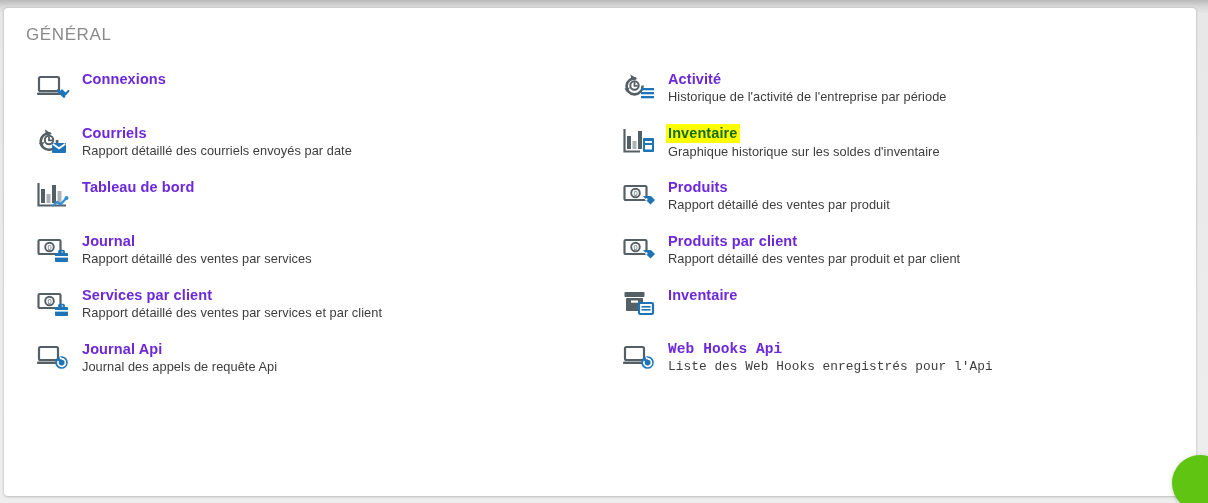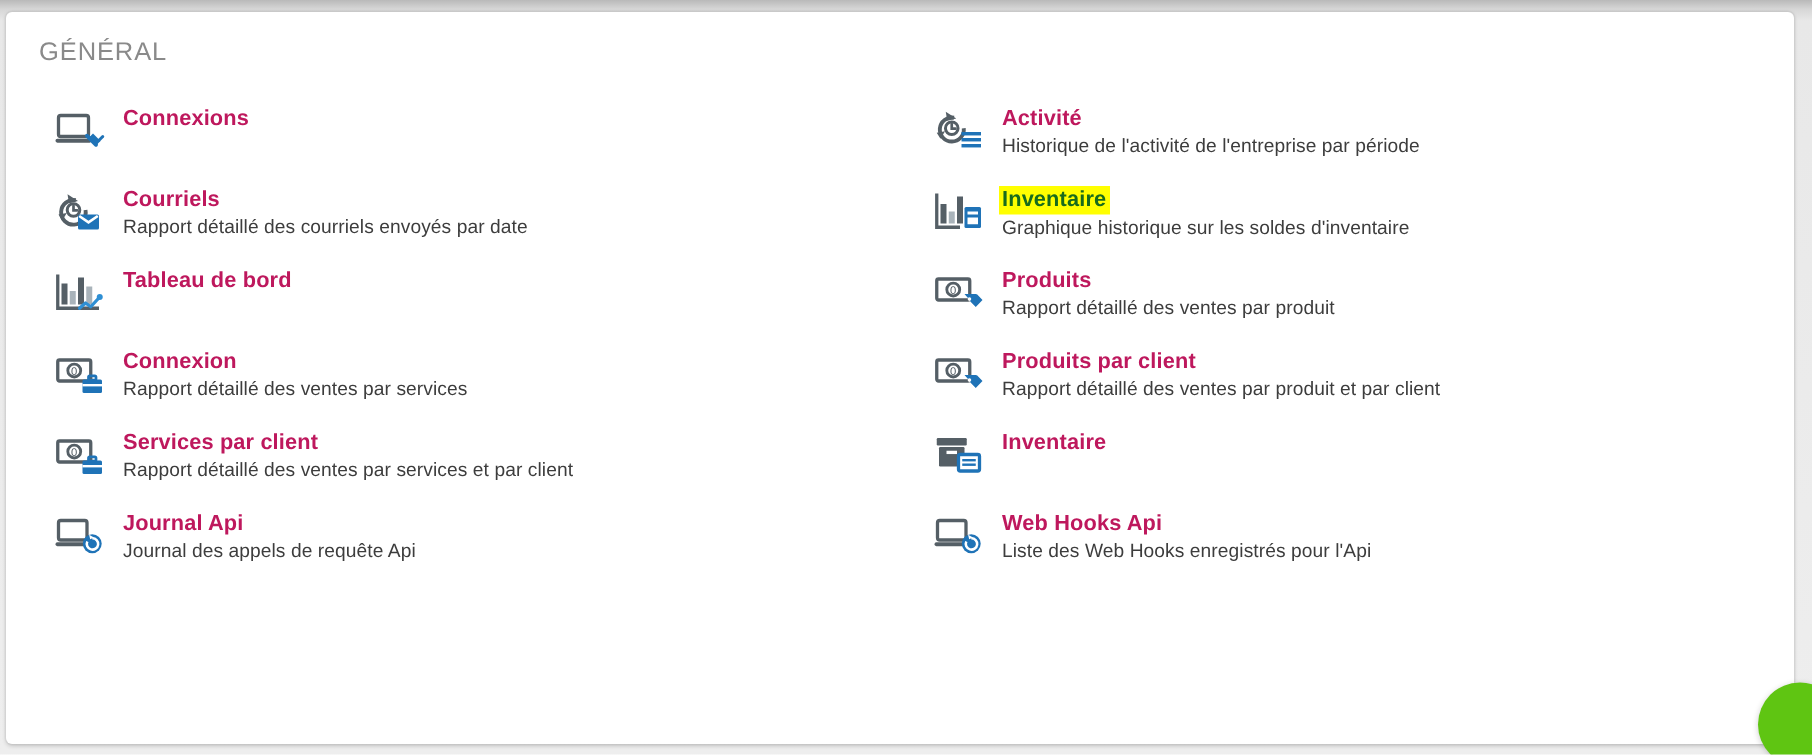--- a/index.html
+++ b/index.html
@@ -62,21 +62,21 @@
     width: 34px;
     height: 30px;
     display: block;
   }
   .item-icon svg { display: block; }
 
   .item-title {
     display: inline-block;
     font-size: 14.5px;
     font-weight: bold;
-    color: #be185d;
+    color: #6d28d9;
     line-height: 17px;
     letter-spacing: 0.1px;
   }
   .item-title.highlighted {
     background: #ffff00;
     color: #176b1d;
     padding: 1px 2px 1px 2px;
     margin-left: -2px;
   }
   .item-desc {
@@ -162,21 +162,21 @@
         </span><span class="item-title">Tableau de bord</span></a>
       <a class="report-item" href="#" style="text-decoration: none;"><span class="item-icon">
           <svg width="34" height="30" viewBox="0 0 34 30">
             <rect x="2.5" y="5" width="22" height="14" rx="1.2" fill="none" stroke="#555f66" stroke-width="2.2"></rect>
             <circle cx="13.5" cy="12" r="4.3" fill="none" stroke="#555f66" stroke-width="1.9"></circle>
             <text x="13.5" y="15.3" font-size="7.5" text-anchor="middle" fill="#555f66" font-family="Liberation Sans, sans-serif">0</text>
             <rect x="19" y="18" width="13" height="9" rx="1" fill="#1f73b7"></rect>
             <rect x="23" y="15.6" width="5" height="2.8" rx="0.8" fill="none" stroke="#1f73b7" stroke-width="1.8"></rect>
             <rect x="19" y="21" width="13" height="1.6" fill="#ffffff"></rect>
           </svg>
-        </span><span class="item-title">Connexion</span><span class="item-desc">Rapport détaillé des ventes par services</span></a>
+        </span><span class="item-title">Journal</span><span class="item-desc">Rapport détaillé des ventes par services</span></a>
       <a class="report-item" href="#" style="text-decoration: none;"><span class="item-icon">
           <svg width="34" height="30" viewBox="0 0 34 30">
             <rect x="2.5" y="5" width="22" height="14" rx="1.2" fill="none" stroke="#555f66" stroke-width="2.2"></rect>
             <circle cx="13.5" cy="12" r="4.3" fill="none" stroke="#555f66" stroke-width="1.9"></circle>
             <text x="13.5" y="15.3" font-size="7.5" text-anchor="middle" fill="#555f66" font-family="Liberation Sans, sans-serif">0</text>
             <rect x="19" y="18" width="13" height="9" rx="1" fill="#1f73b7"></rect>
             <rect x="23" y="15.6" width="5" height="2.8" rx="0.8" fill="none" stroke="#1f73b7" stroke-width="1.8"></rect>
             <rect x="19" y="21" width="13" height="1.6" fill="#ffffff"></rect>
           </svg>
         </span><span class="item-title">Services par client</span><span class="item-desc">Rapport détaillé des ventes par services et par client</span></a>
@@ -236,21 +236,21 @@
       <a class="report-item" href="#" style="text-decoration: none;"><span class="item-icon">
           <svg width="34" height="30" viewBox="0 0 34 30">
             <rect x="2.5" y="3" width="20" height="5" rx="0.8" fill="#555f66"></rect>
             <rect x="4" y="9" width="17" height="13" rx="0.8" fill="#555f66"></rect>
             <rect x="9" y="11.5" width="7" height="2.2" fill="#ffffff"></rect>
             <rect x="17" y="14" width="14" height="11" rx="1.2" fill="#ffffff" stroke="#1f73b7" stroke-width="2.2"></rect>
             <rect x="19.5" y="17" width="9" height="1.6" fill="#1f73b7"></rect>
             <rect x="19.5" y="20" width="9" height="1.6" fill="#1f73b7"></rect>
           </svg>
         </span><span class="item-title">Inventaire</span></a>
-      <a class="report-item" href="#" style="text-decoration: none;"><span class="item-icon">
+      <a class="report-item" href="#" style="text-decoration: none; font-family: Liberation Mono, monospace;"><span class="item-icon">
           <svg width="34" height="30" viewBox="0 0 34 30">
             <rect x="3" y="4" width="19" height="13" rx="1.5" fill="none" stroke="#555f66" stroke-width="2.2"></rect>
             <rect x="6" y="7" width="13" height="7" fill="#ffffff"></rect>
             <rect x="1" y="18.5" width="23" height="2.6" rx="1.2" fill="#555f66"></rect>
             <circle cx="25.5" cy="19.5" r="6.3" fill="#1f73b7"></circle>
             <path d="M25.5 15.8 A3.8 3.8 0 1 1 22.2 18" fill="none" stroke="#ffffff" stroke-width="1.7"></path>
             <path d="M23.4 13.5 l0.7 3 2.6 -1.2 z" fill="#ffffff"></path>
           </svg>
         </span><span class="item-title">Web Hooks Api</span><span class="item-desc">Liste des Web Hooks enregistrés pour l'Api</span></a>
     </div>

